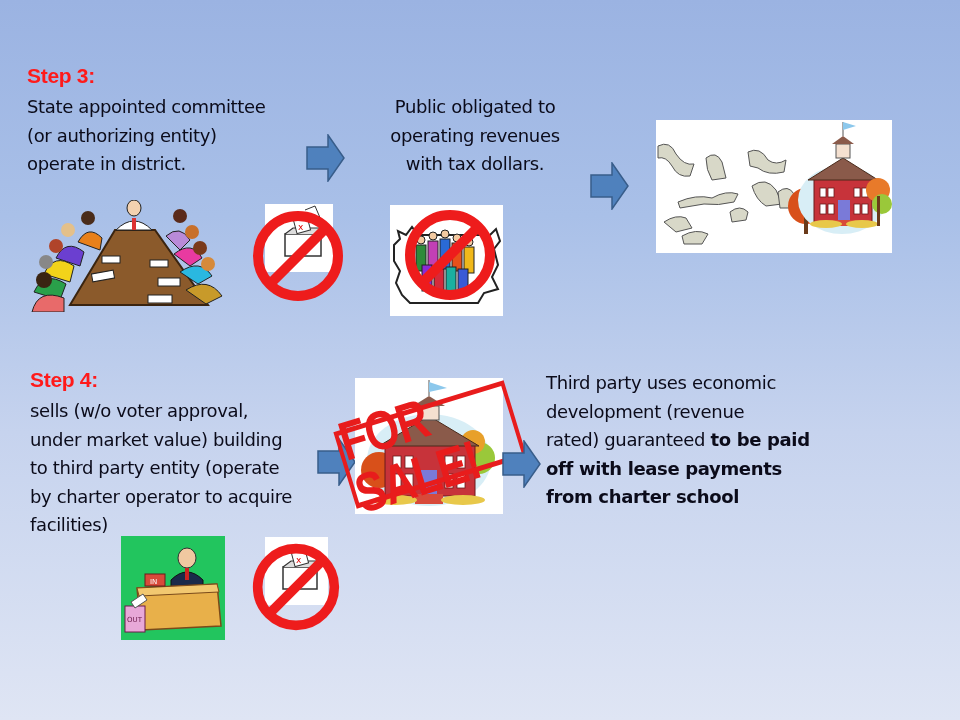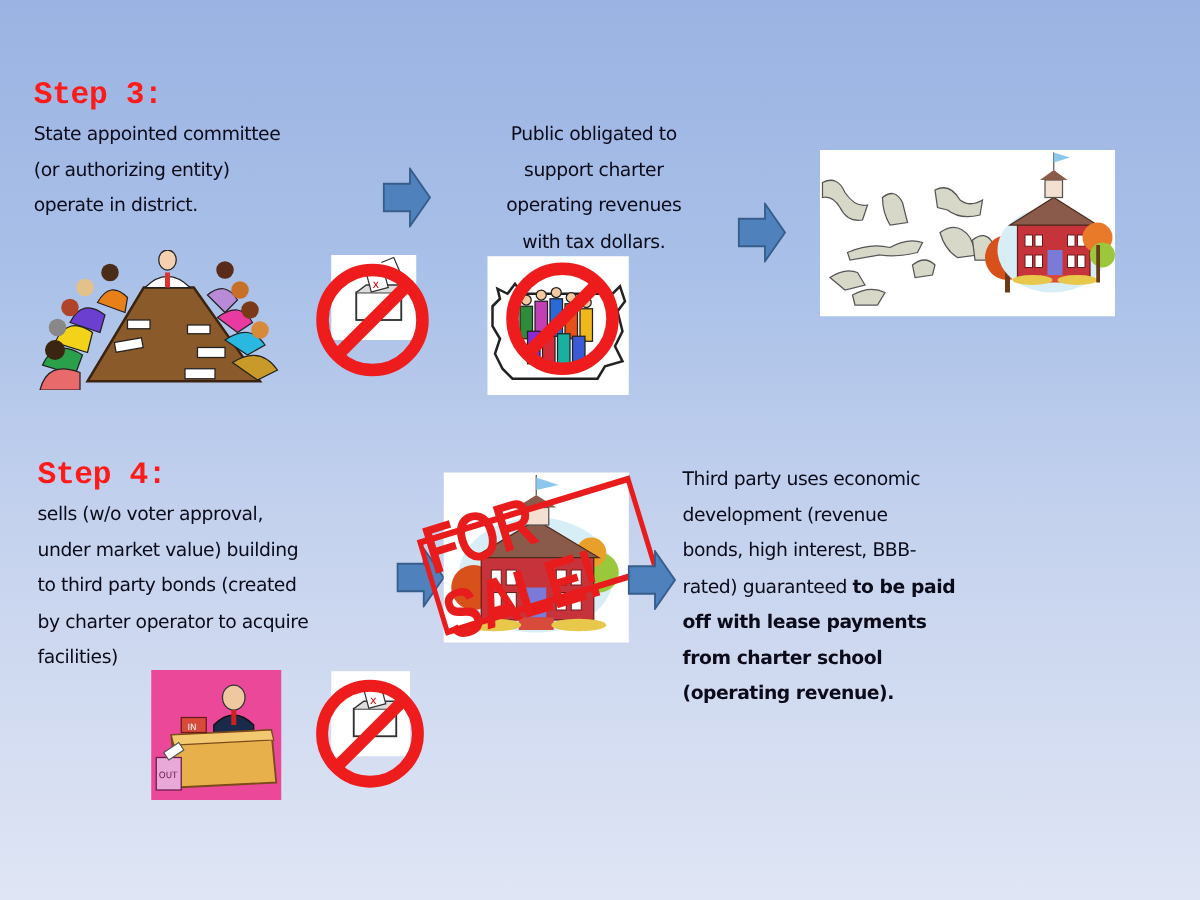--- a/index.html
+++ b/index.html
@@ -4,25 +4,25 @@
 <style>
   html, body { margin:0; padding:0; }
   body {
     width:960px; height:720px; position:relative; overflow:hidden;
     background: linear-gradient(to bottom, #9bb3e2 0%, #a9c0e8 30%, #c6d3ee 60%, #dfe5f4 100%);
     font-family: "DejaVu Sans", "Liberation Sans", sans-serif;
     color:#0b0b1a;
   }
   .abs { position:absolute; }
   .step-title {
-    color:#ff1a1a; font-weight:bold; font-size:25px; line-height:28px;
-    font-family: Liberation Mono, monospace; letter-spacing:-0.3px;
+    color:#ff1a1a; font-weight:bold; font-size:21px; line-height:28px;
+    font-family: Liberation Sans, sans-serif; letter-spacing:-0.3px;
   }
   .body-text {
-    font-size:15px; line-height:28.5px; letter-spacing:-0.35px;
+    font-size:18px; line-height:28.5px; letter-spacing:-0.35px;
     font-family: "DejaVu Sans", sans-serif;
   }
   .body-text b { font-weight:bold; }
   .arrow svg { display:block; }
   .img-box { background:#fff; overflow:hidden; }
   .no-sign { position:absolute; }
 </style>
 </head>
 <body>
 
@@ -35,21 +35,20 @@
 </div>
 
 <div class="abs arrow" style="left:306px; top:134px;">
   <svg width="40" height="48" viewBox="0 0 40 48">
     <polygon points="1,13 22,13 22,1 38,24 22,47 22,35 1,35" fill="#4f81bd" stroke="#385d8a" stroke-width="1.5"></polygon>
   </svg>
 </div>
 
 <div class="abs body-text" style="left:365px; top:93px; width:220px;text-align:center;">
   <div>Public obligated to</div>
-  <div>support charter</div>
   <div>operating revenues</div>
   <div>with tax dollars.</div>
 </div>
 
 <div class="abs arrow" style="left:590px; top:162px;">
   <svg width="40" height="48" viewBox="0 0 40 48">
     <polygon points="1,13 22,13 22,1 38,24 22,47 22,35 1,35" fill="#4f81bd" stroke="#385d8a" stroke-width="1.5"></polygon>
   </svg>
 </div>
 
@@ -178,21 +177,21 @@
     <circle cx="226" cy="84" r="10" fill="#9ac83a"></circle>
     <rect x="221" y="76" width="3" height="30" fill="#6a3a1a"></rect>
   </svg>
 </div>
 
 <div class="abs step-title" style="left:30px; top:366px;">Step 4:</div>
 
 <div class="abs body-text" style="left:30px; top:397px; width:310px;">
   <div>sells (w/o voter approval,</div>
   <div>under market value) building</div>
-  <div>to third party bonds (created</div>
+  <div>to third party entity (operate</div>
   <div>by charter operator to acquire</div>
   <div>facilities)</div>
 </div>
 
 <div class="abs arrow" style="left:317px; top:438px;">
   <svg width="40" height="48" viewBox="0 0 40 48">
     <polygon points="1,13 22,13 22,1 38,24 22,47 22,35 1,35" fill="#4f81bd" stroke="#385d8a" stroke-width="1.5"></polygon>
   </svg>
 </div>
 
@@ -231,28 +230,26 @@
 
 <div class="abs arrow" style="left:502px; top:440px;">
   <svg width="40" height="48" viewBox="0 0 40 48">
     <polygon points="1,13 22,13 22,1 38,24 22,47 22,35 1,35" fill="#4f81bd" stroke="#385d8a" stroke-width="1.5"></polygon>
   </svg>
 </div>
 
 <div class="abs body-text" style="left:546px; top:369px; width:300px;">
   <div>Third party uses economic</div>
   <div>development (revenue</div>
-  <div>bonds, high interest, BBB-</div>
   <div><span>rated) guaranteed </span><b>to be paid</b></div>
   <div><b>off with lease payments</b></div>
   <div><b>from charter school</b></div>
-  <div><b>(operating revenue).</b></div>
-</div>
-
-<div class="abs" style="left:121px; top:536px; width:104px; height:104px; background:#ec4899;">
+</div>
+
+<div class="abs" style="left:121px; top:536px; width:104px; height:104px; background:#22c55e;">
   <svg width="104" height="104" viewBox="0 0 104 104">
     <ellipse cx="66" cy="22" rx="9" ry="10" fill="#f0c8a0" stroke="#333"></ellipse>
     <path d="M50,44 Q66,28 82,44 L82,52 L50,52 Z" fill="#1a2a4a" stroke="#111"></path>
     <rect x="64" y="32" width="4" height="12" fill="#c22"></rect>
     <polygon points="16,52 96,48 100,90 20,94" fill="#e8b04a" stroke="#7a4a1a" stroke-width="1.5"></polygon>
     <polygon points="16,52 96,48 98,56 18,60" fill="#f2c870" stroke="#7a4a1a"></polygon>
     <rect x="24" y="38" width="20" height="12" fill="#d84a3a" stroke="#6a1a1a"></rect>
     <text x="29" y="48" font-size="7" fill="#fff" font-family="DejaVu Sans, sans-serif">IN</text>
     <rect x="4" y="70" width="20" height="26" fill="#e8a8d8" stroke="#6a1a4a"></rect>
     <text x="6" y="86" font-size="7" fill="#6a1a4a" font-family="DejaVu Sans, sans-serif">OUT</text>

